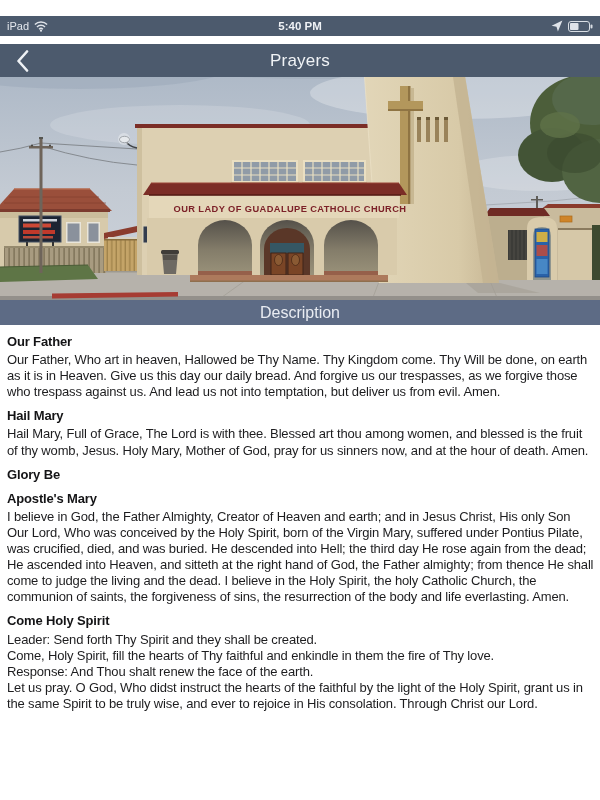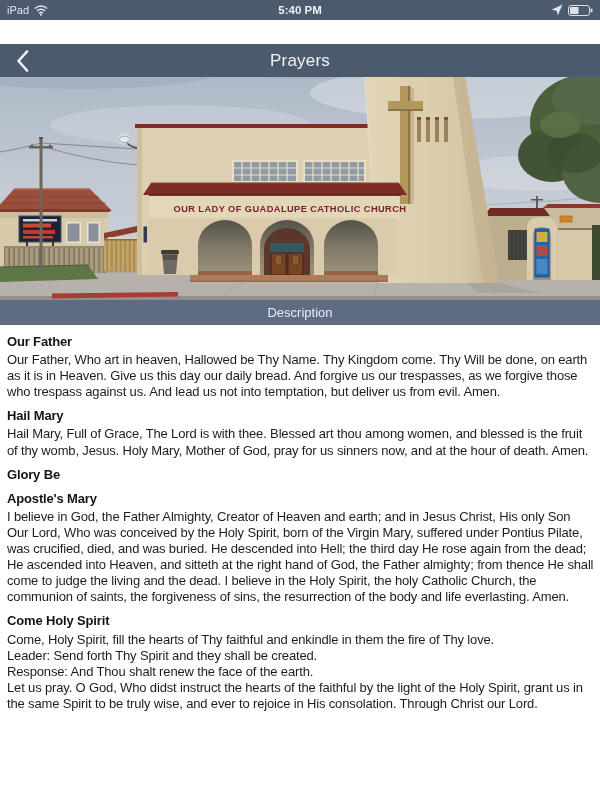--- a/index.html
+++ b/index.html
@@ -3,42 +3,42 @@
 <meta charset="utf-8">
 <style>
   html,body{margin:0;padding:0;background:#888;}
   *{box-sizing:border-box;}
   .screen{
     position:relative;width:600px;height:800px;background:#ffffff;overflow:hidden;
     font-family:"Liberation Sans", sans-serif; margin:0 auto;
   }
   
   .statusbar{
-    position:absolute;top:0;left:0;width:600px;height:20px;background:#4c5a6d;
+    position:absolute;top:16px;left:0;width:600px;height:20px;background:#4c5a6d;
     display:flex;align-items:center;justify-content:space-between;
     color:#e3e7ed;font-size:11px;padding:0 7px;z-index:5;
   }
   .sb-left{display:flex;align-items:center;gap:5px;}
   .sb-center{position:absolute;left:0;right:0;text-align:center;font-weight:bold;font-size:11.5px;color:#eef1f5;pointer-events:none;}
   .sb-right{display:flex;align-items:center;gap:5px;}
   
   .navbar{
     position:absolute;top:20px;left:0;width:600px;height:33px;background:#4c5a6d;
     display:flex;align-items:center;z-index:5;margin-top:24px;
   }
   .back-btn{position:absolute;left:16px;top:5px;width:20px;height:24px;display:flex;align-items:center;cursor:pointer;}
   .nav-title{width:100%;text-align:center;color:#f0f3f6;font-size:17px;letter-spacing:.2px;}
   
   .photo{position:absolute;top:53px;left:0;width:600px;height:247px;overflow:hidden;}
   .photo svg{display:block;}
   
   .descbar{
     position:absolute;top:300px;left:0;width:600px;height:25px;background:#5d6b85;
     display:flex;align-items:center;justify-content:center;
-    color:#e9ecf2;font-size:13px;
+    color:#e9ecf2;font-size:16px;
   }
   
   .content{
     position:absolute;top:325px;left:0;width:600px;height:475px;background:#fff;
     padding:2px 6px 4px 7px;color:#1d1d1f;font-size:13px;line-height:16.1px;
     letter-spacing:-0.15px;overflow:hidden;
   }
   .sec-heading{font-weight:bold;margin:8px 0 2px 0;color:#141416;}
   .sec-heading:first-child{margin-top:7px;}
   .sec-para{margin:0;}
@@ -303,19 +303,19 @@
 
   <div class="content" id="sections">
       <div class="sec-heading">Our Father</div>
       <p class="sec-para">Our Father, Who art in heaven, Hallowed be Thy Name. Thy Kingdom come. Thy Will be done, on earth as it is in Heaven. Give us this day our daily bread. And forgive us our trespasses, as we forgive those who trespass against us. And lead us not into temptation, but deliver us from evil. Amen.</p>
       <div class="sec-heading">Hail Mary</div>
       <p class="sec-para">Hail Mary, Full of Grace, The Lord is with thee. Blessed art thou among women, and blessed is the fruit of thy womb, Jesus. Holy Mary, Mother of God, pray for us sinners now, and at the hour of death. Amen.</p>
       <div class="sec-heading">Glory Be</div>
       <div class="sec-heading">Apostle's Mary</div>
       <p class="sec-para">I believe in God, the Father Almighty, Creator of Heaven and earth; and in Jesus Christ, His only Son Our Lord, Who was conceived by the Holy Spirit, born of the Virgin Mary, suffered under Pontius Pilate, was crucified, died, and was buried. He descended into Hell; the third day He rose again from the dead; He ascended into Heaven, and sitteth at the right hand of God, the Father almighty; from thence He shall come to judge the living and the dead. I believe in the Holy Spirit, the holy Catholic Church, the communion of saints, the forgiveness of sins, the resurrection of the body and life everlasting. Amen.</p>
       <div class="sec-heading">Come Holy Spirit</div>
+      <p class="sec-para">Leader: Send forth Thy Spirit and they shall be created.</p>
       <p class="sec-para">Come, Holy Spirit, fill the hearts of Thy faithful and enkindle in them the fire of Thy love.</p>
-      <p class="sec-para">Leader: Send forth Thy Spirit and they shall be created.</p>
       <p class="sec-para">Response: And Thou shalt renew the face of the earth.</p>
       <p class="sec-para">Let us pray. O God, Who didst instruct the hearts of the faithful by the light of the Holy Spirit, grant us in the same Spirit to be truly wise, and ever to rejoice in His consolation. Through Christ our Lord.</p>
     </div>
 
 </div>
 
 </body></html>

